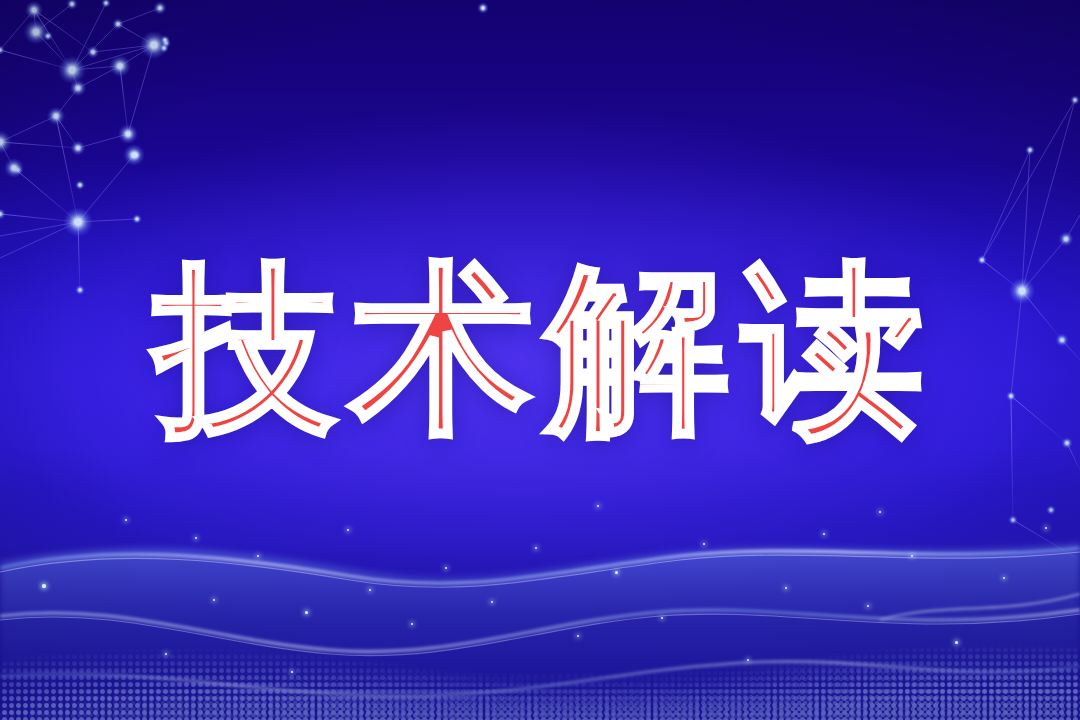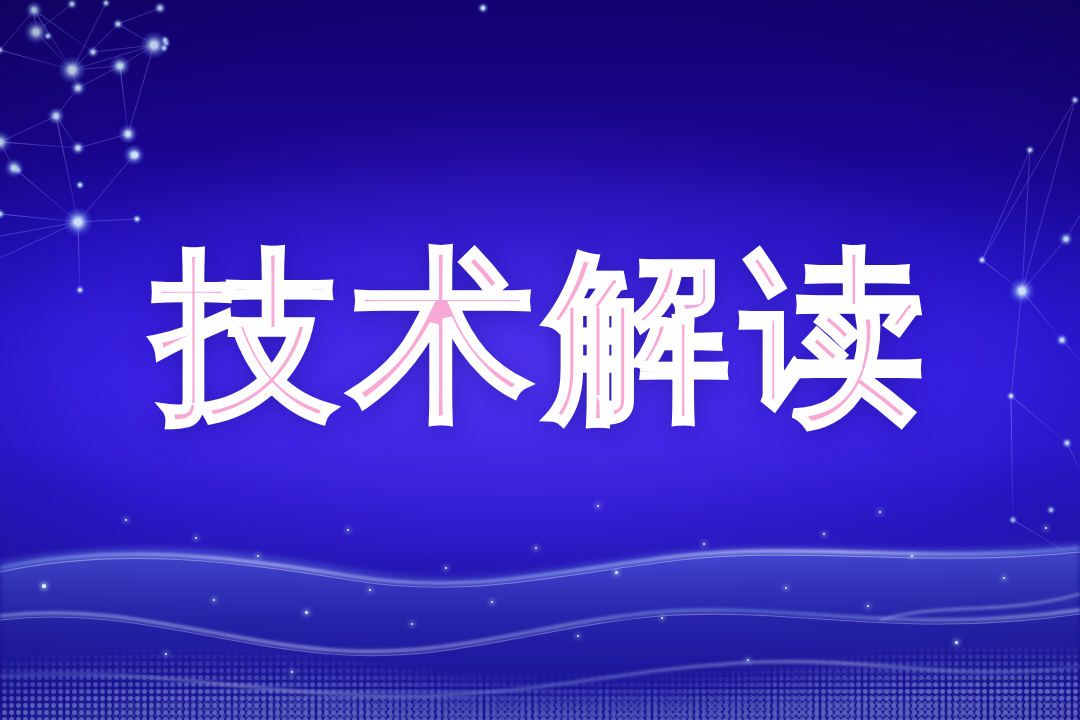--- a/index.html
+++ b/index.html
@@ -61,25 +61,25 @@
     position:absolute;
     left:0; right:0;
     top:246px;
     height:210px;
     display:flex;
     align-items:center;
     justify-content:center;
     z-index:40;
   }
   .headline {
-    font-family:Liberation Mono, monospace;
+    font-family:Liberation Serif, serif;
     font-weight:700;
     font-size:182px;
     line-height:1;
-    color:#f9a8d4;
+    color:#ef4444;
     letter-spacing:14px;
     text-indent:14px;
     white-space:nowrap;
     -webkit-text-stroke:4px #ffffff;
     text-shadow:
       0 0 1px #ffffff,
       0 0 2px rgba(255,255,255,0.9),
       0 4px 26px rgba(20,10,120,0.45);
   }
 

